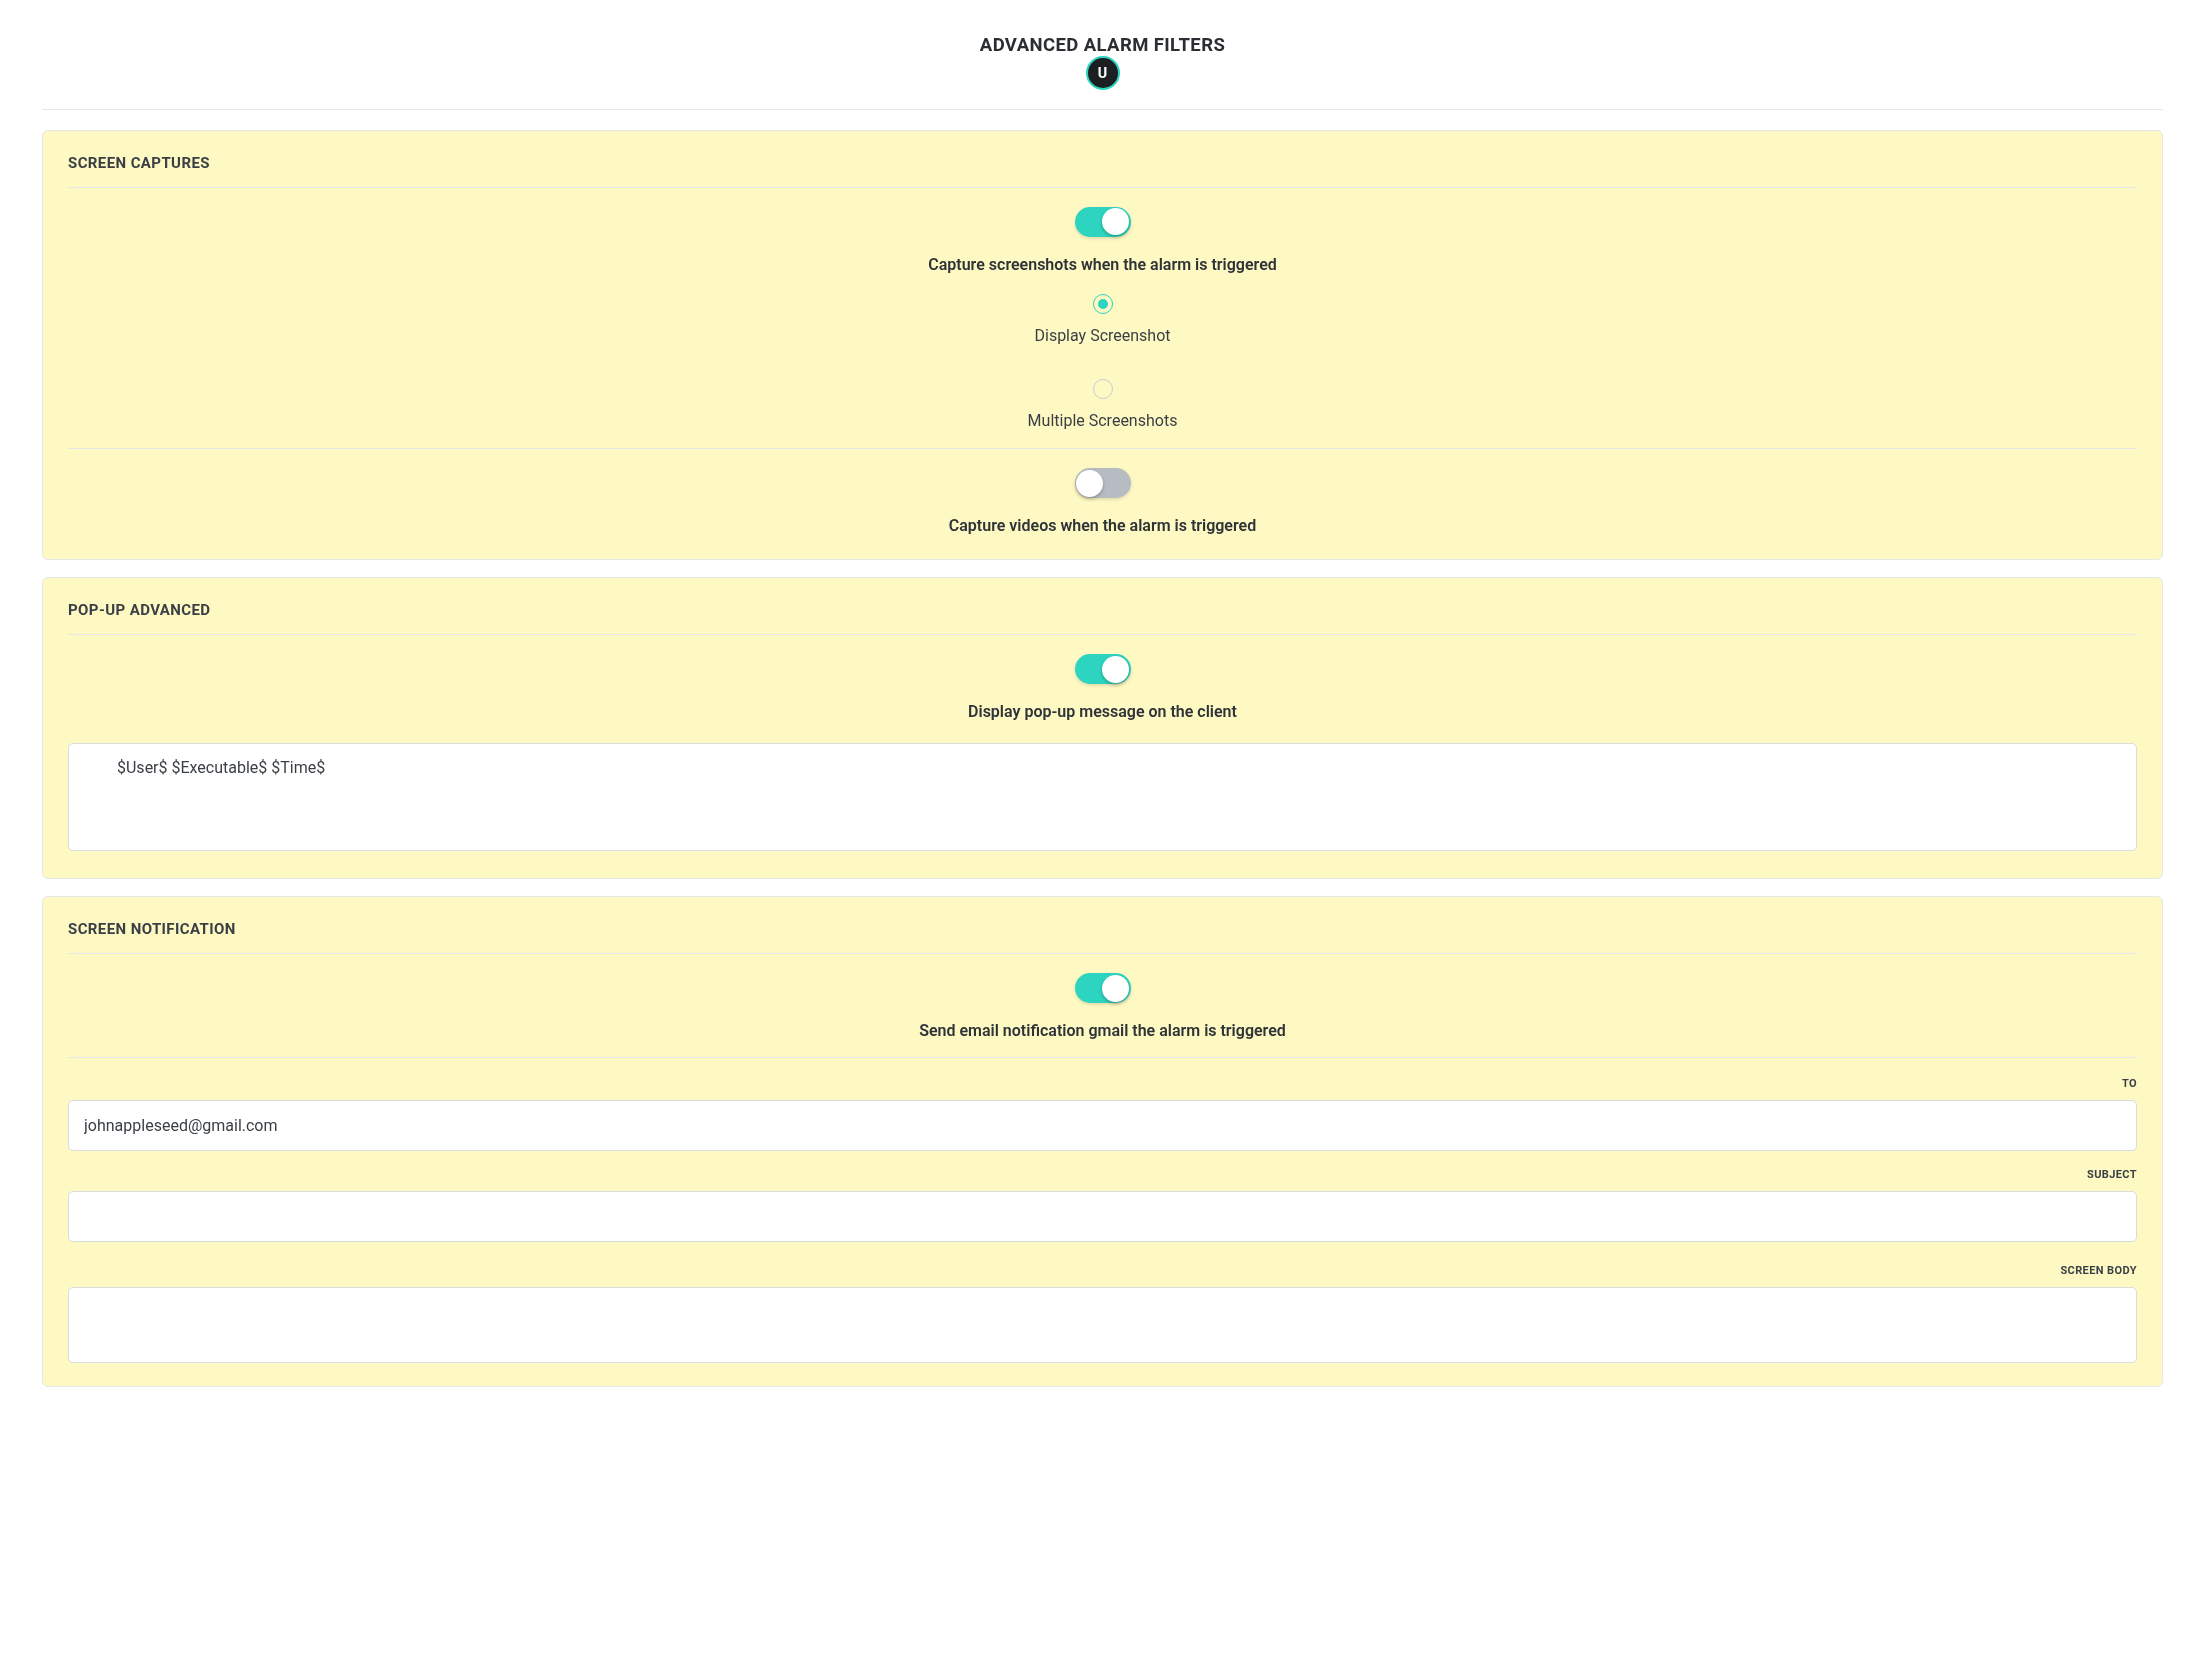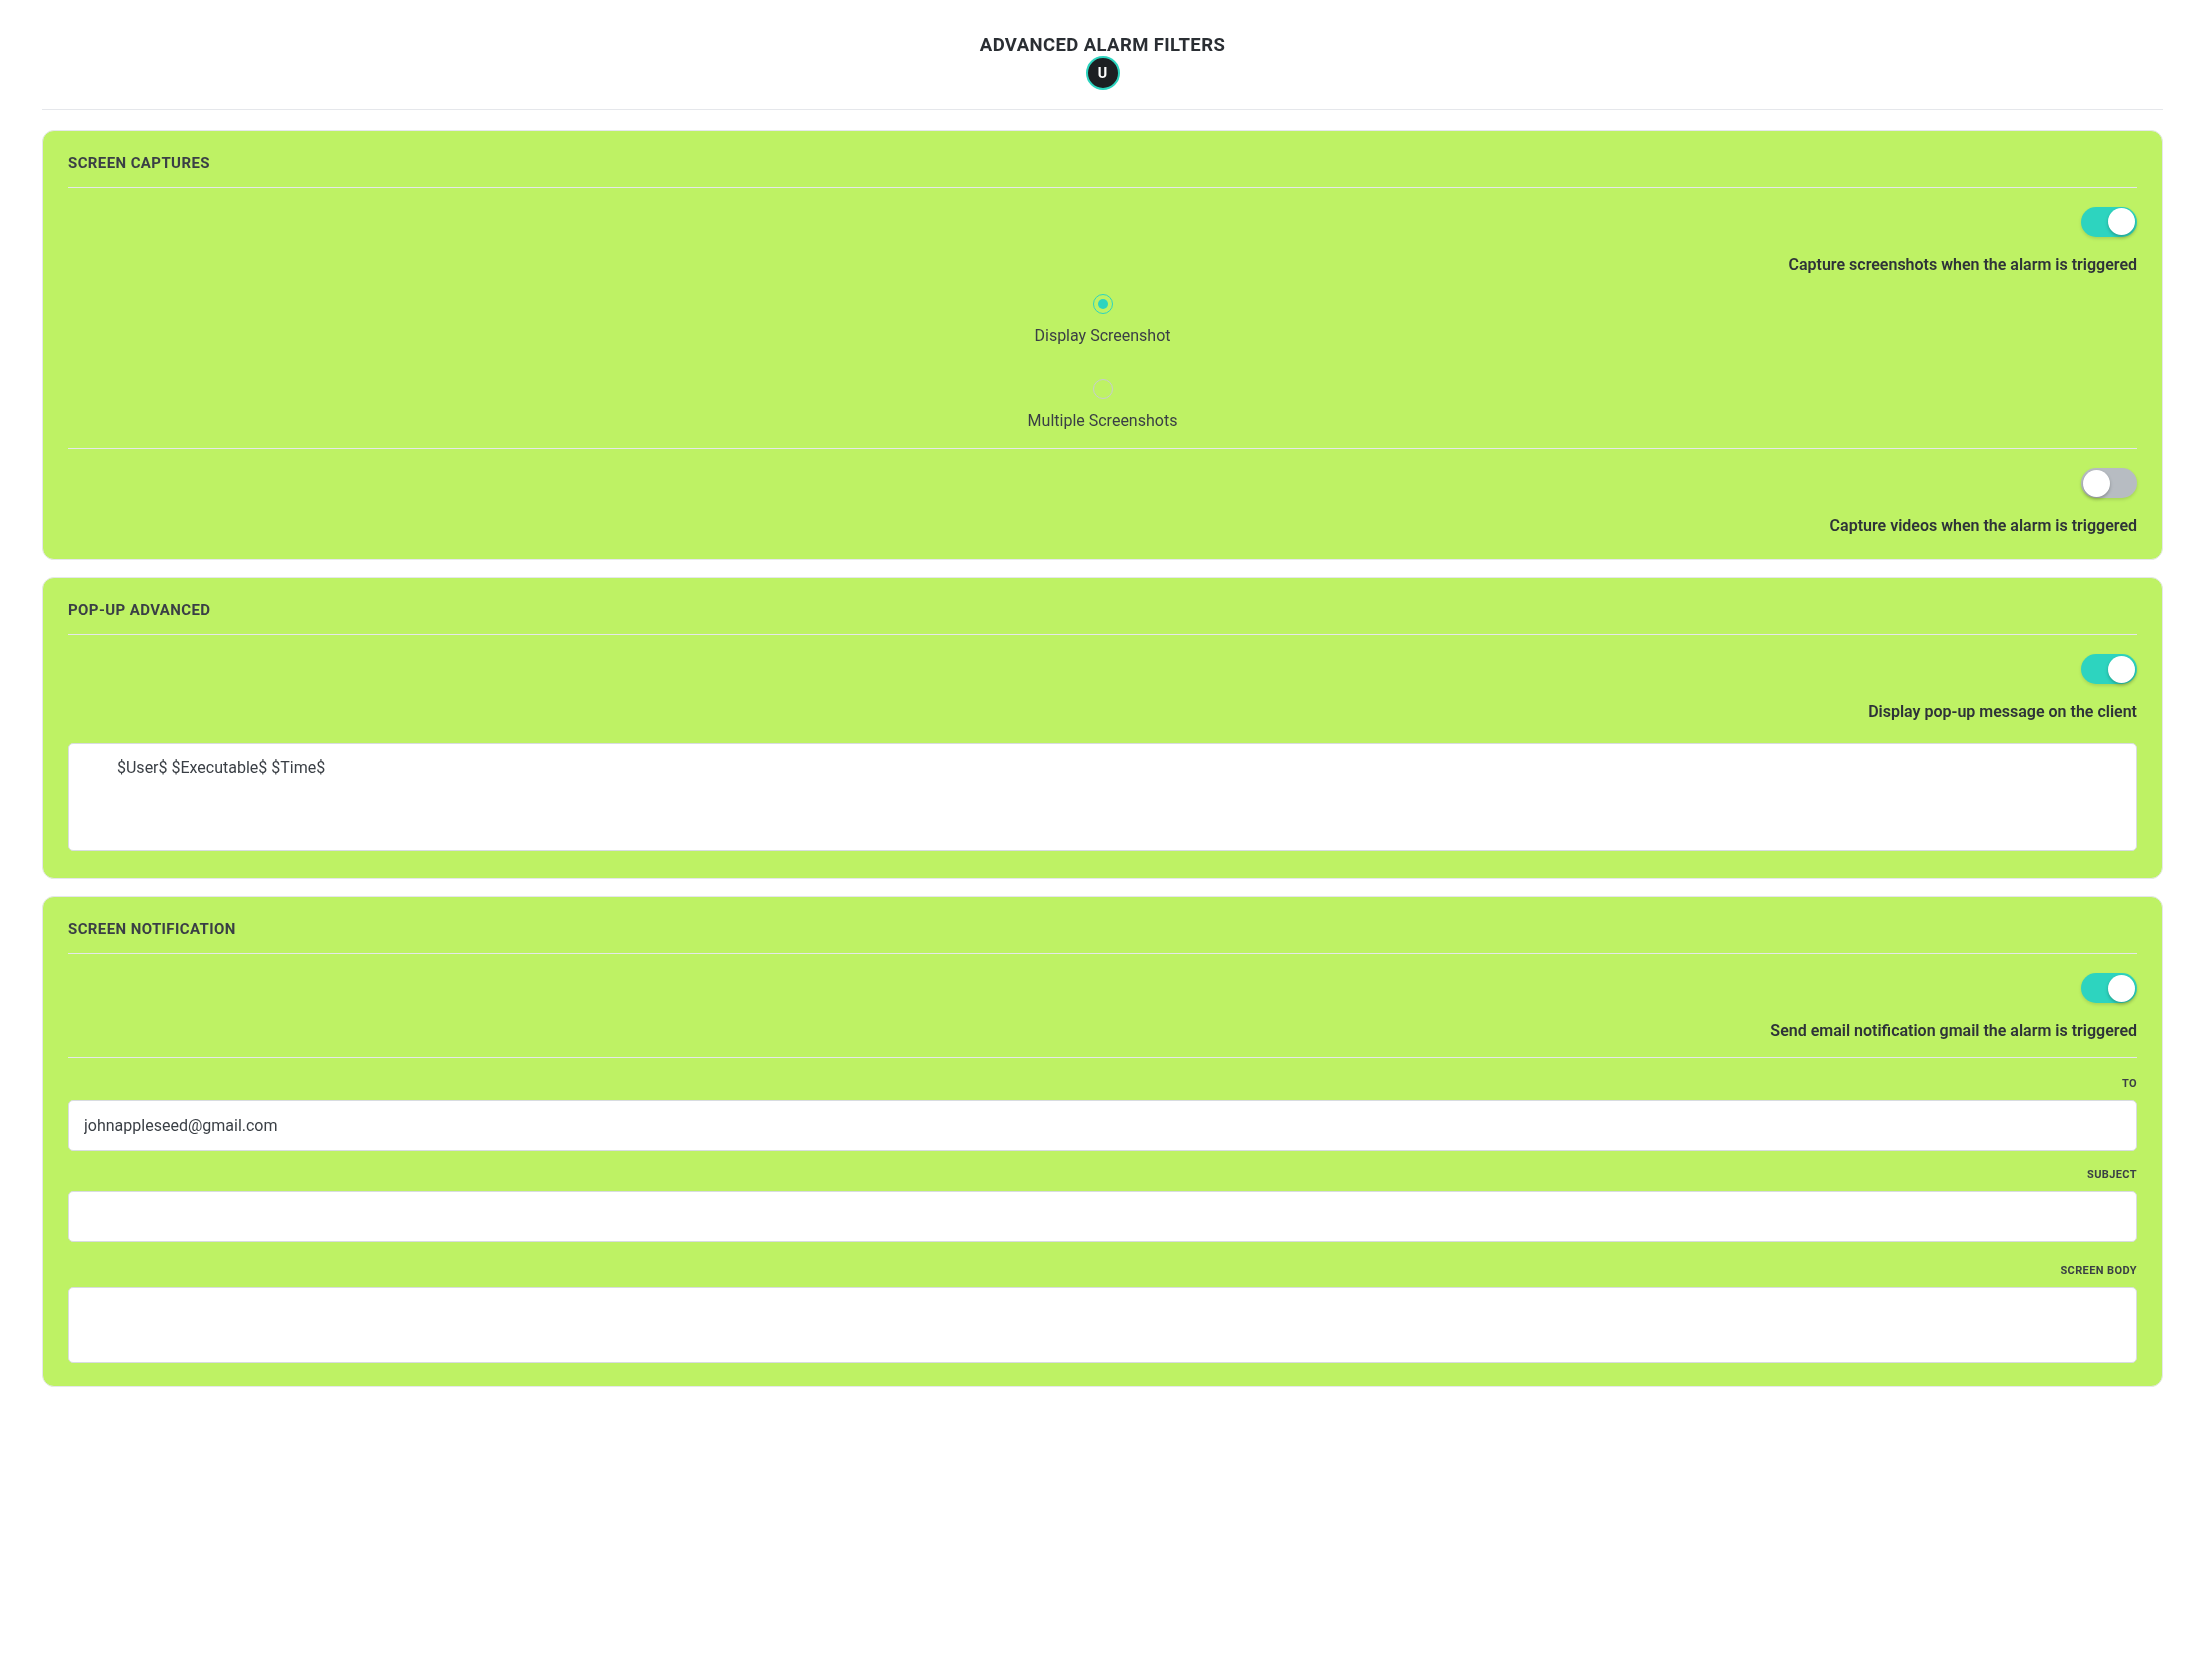--- a/index.html
+++ b/index.html
@@ -38,41 +38,41 @@
     font-size: 14.3px;
   }
   
   .panels-top {
     display: flex;
     gap: 17px;
     margin-bottom: 17px;
   }
   .panel {
     border: 0.8px solid #e5e7eb;
-    border-radius: 12px;
+    border-radius: 6px;
     padding: 23.5px 25px;
-    background: #bef264;
+    background: #fef9c3;
     flex: 1;
   }
   .panel-title {
     font-size: 15px;
     font-weight: 700;
     letter-spacing: 0.4px;
     color: #3a3f45;
     margin-bottom: 15px;
   }
   .hr {
     border: none;
     border-top: 0.8px solid #e5e7eb;
     margin: 0;
   }
   
   .toggle-row {
     display: flex;
-    align-items: flex-end;
+    align-items: center;
     gap: 18.5px;
     padding: 18.5px 0 17px 0;
   }
   .toggle-label {
     font-size: 16px;
     font-weight: 600;
     color: #2e3338;
   }
   .toggle {
     position: relative;

